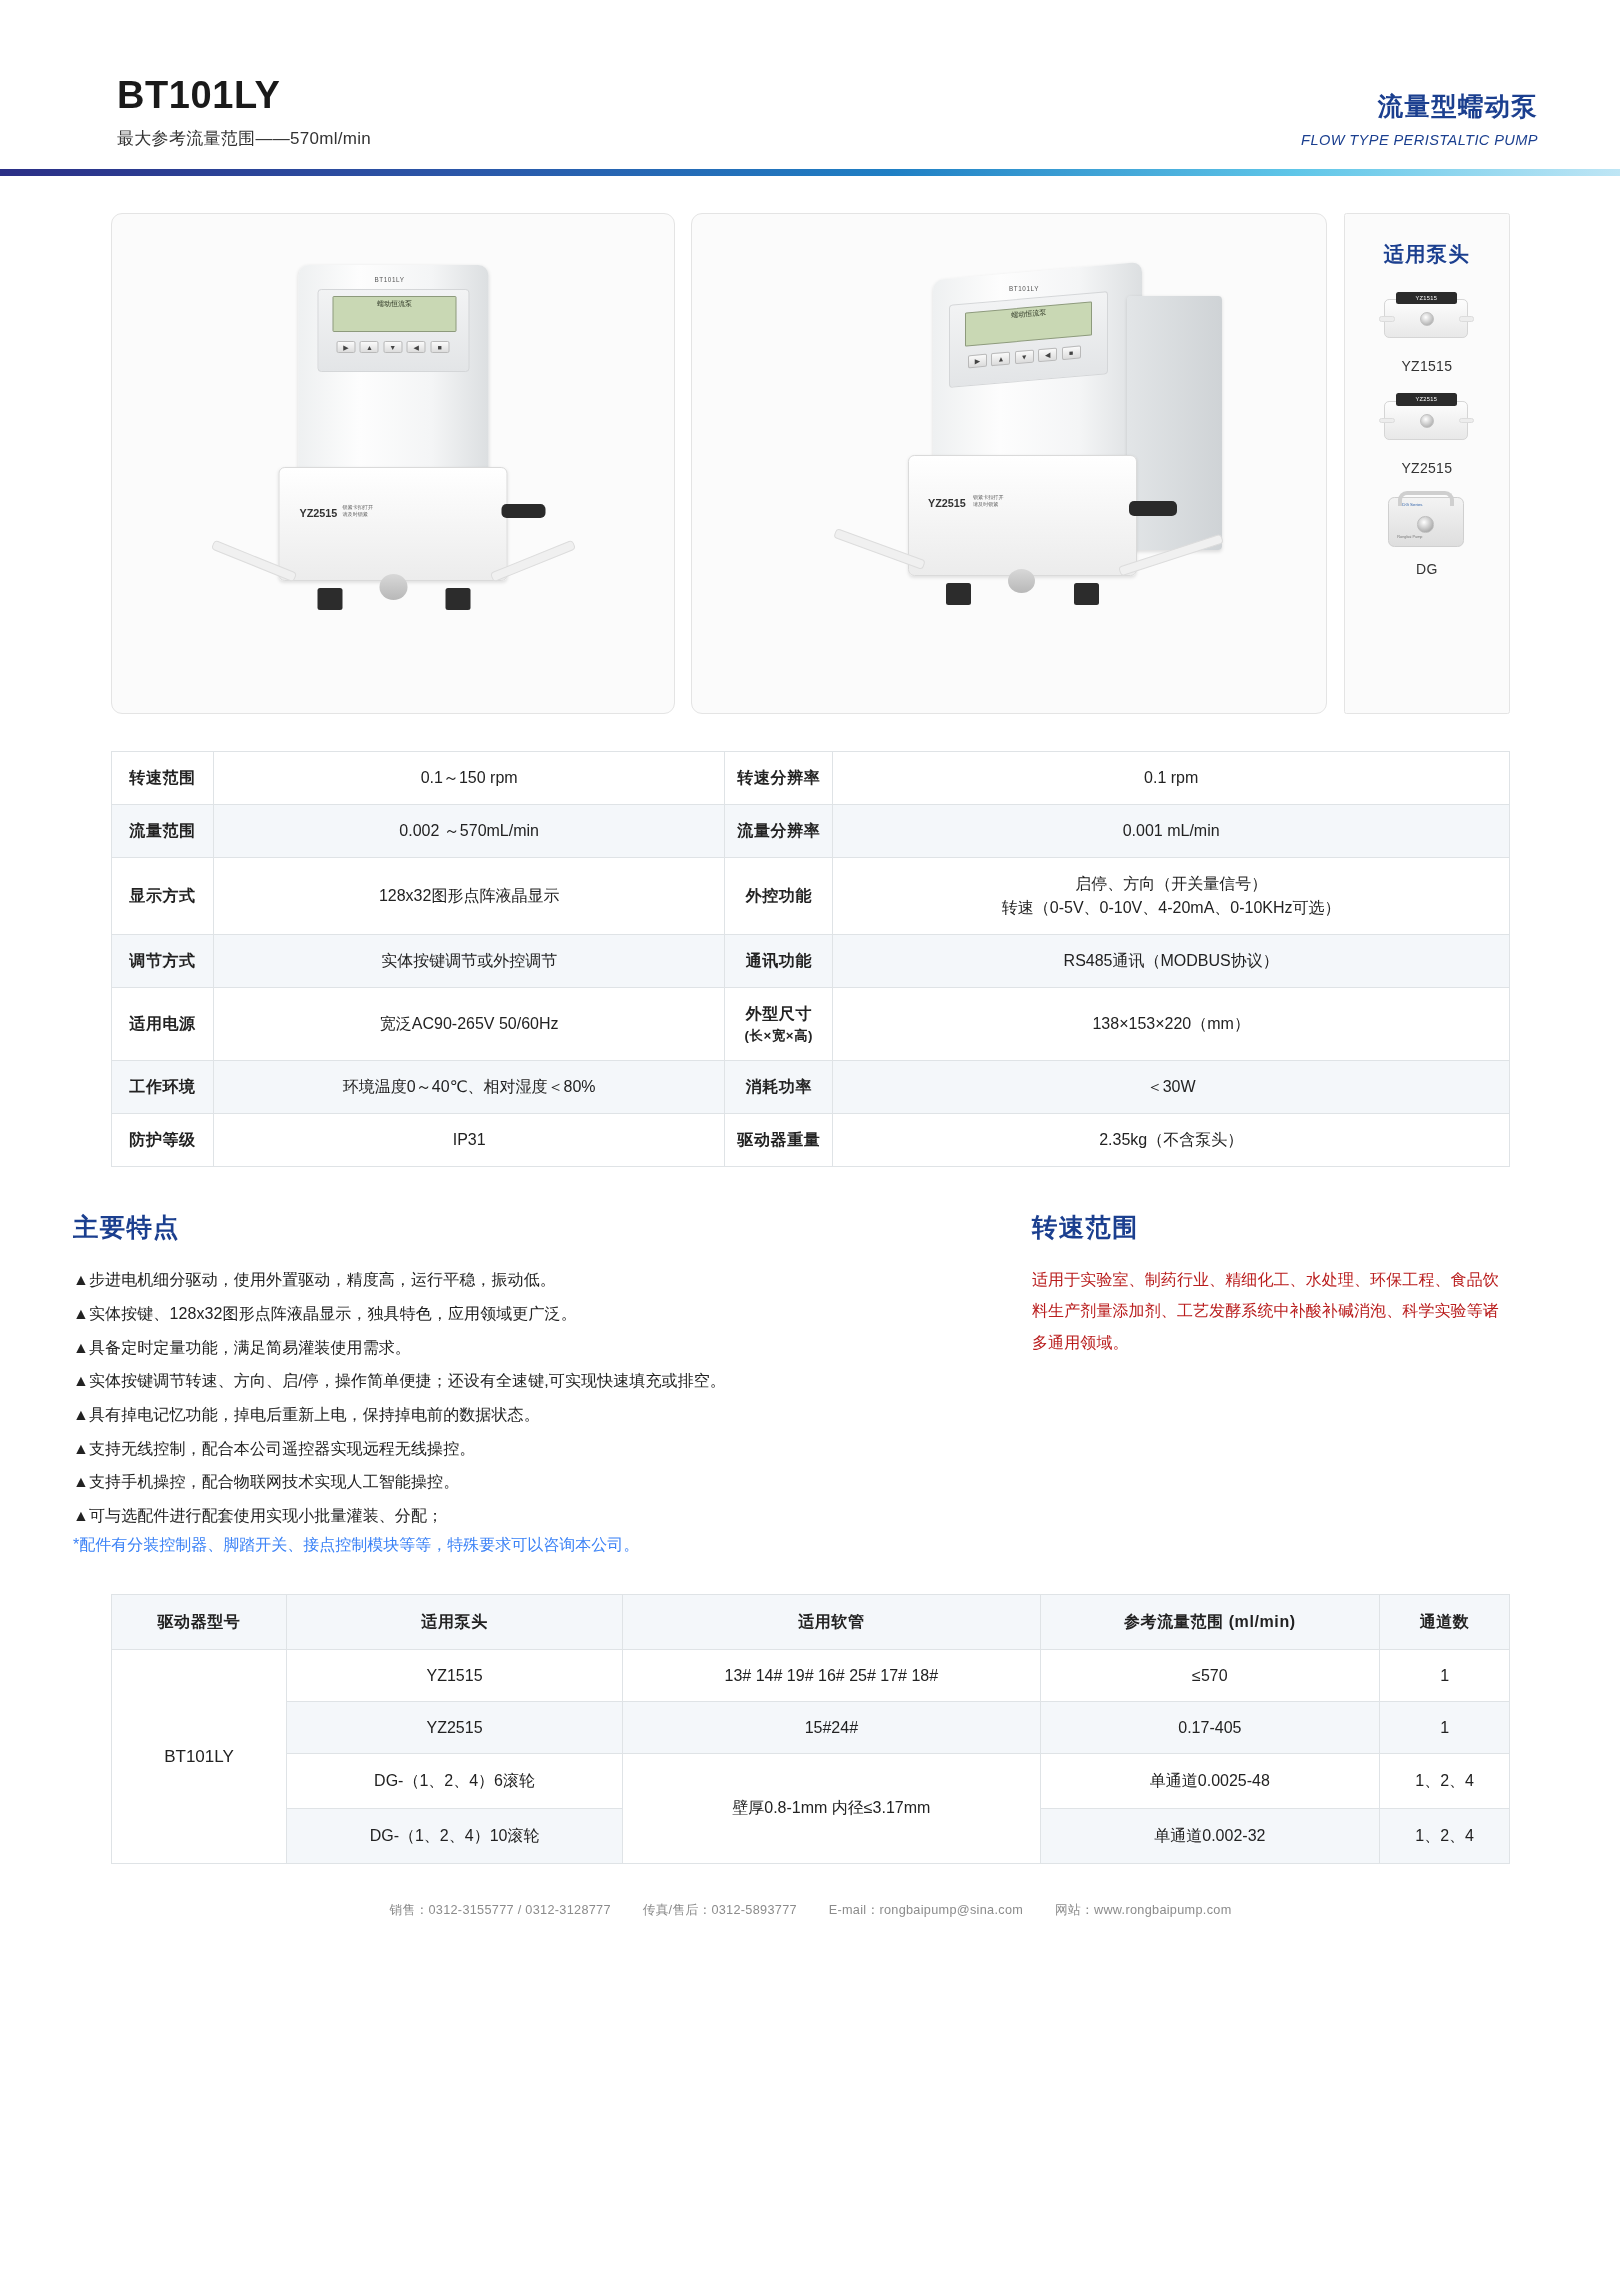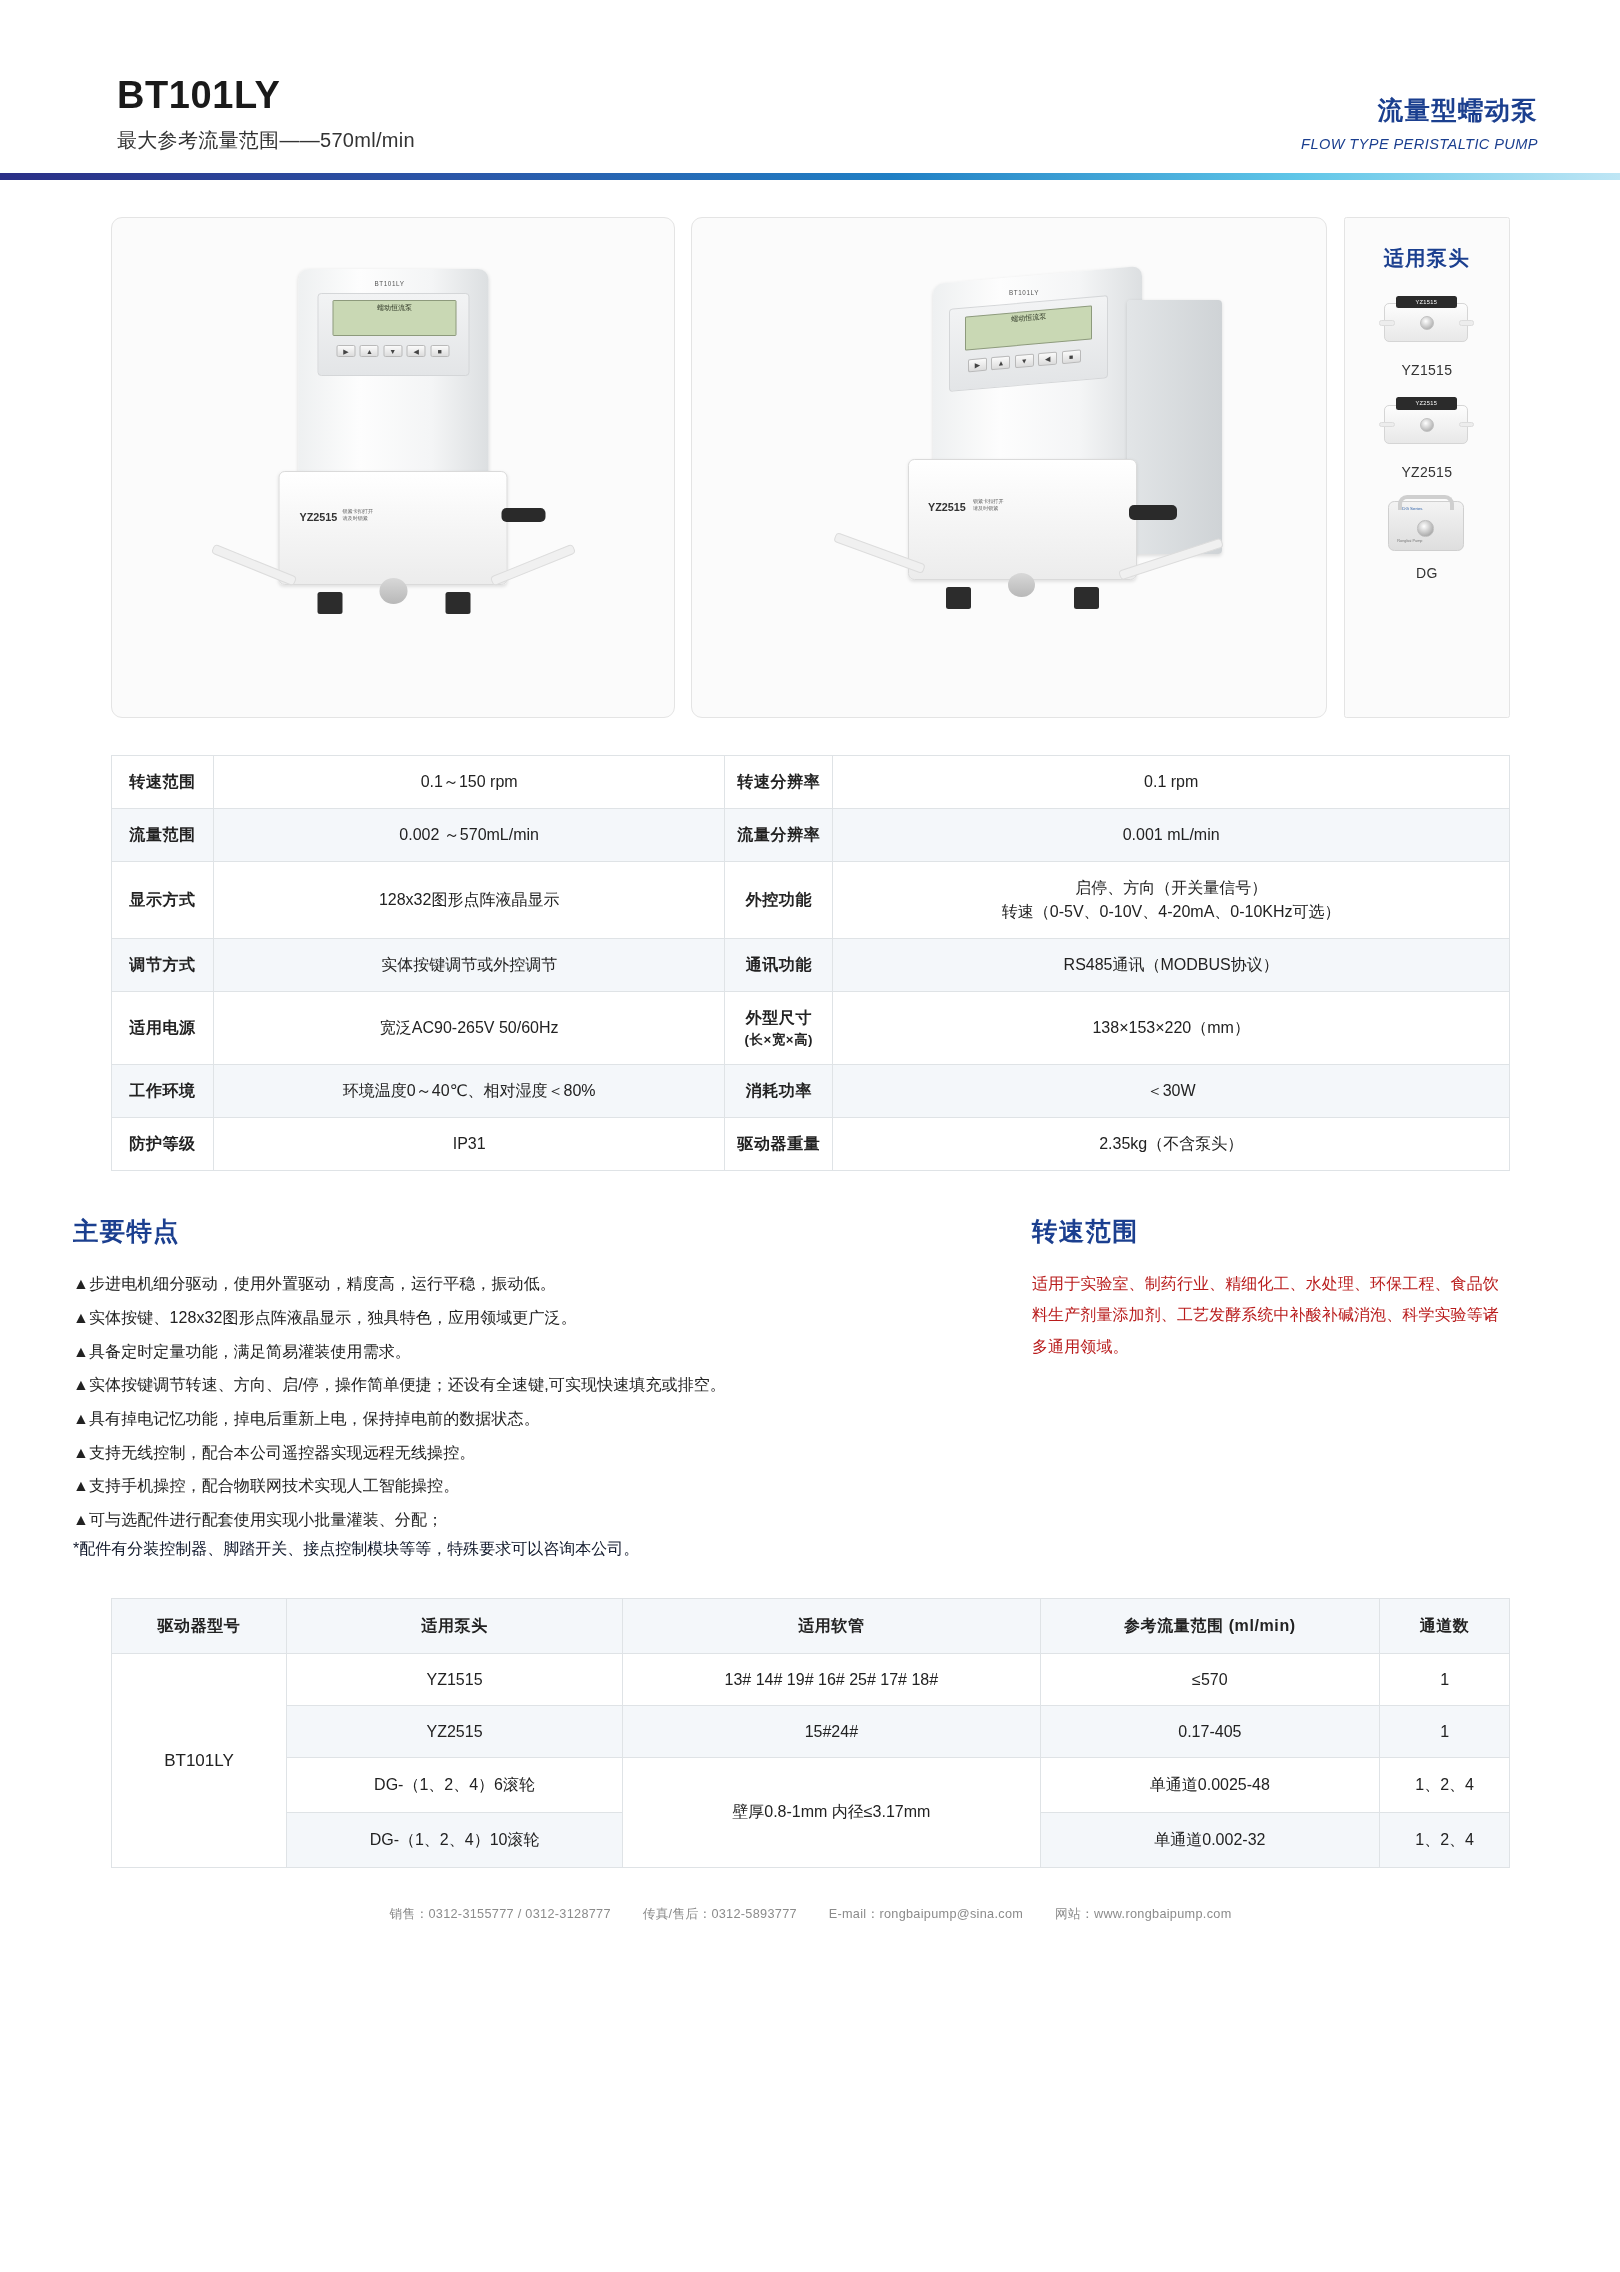--- a/index.html
+++ b/index.html
@@ -27,21 +27,21 @@
     padding: 76px 83px 12.7px 117px;
   }
   .header-left .model {
     font-size: 38px;
     font-weight: bold;
     letter-spacing: 0.6px;
     color: #1a1a1a;
     line-height: 1.05;
   }
   .header-left .sub {
-    font-size: 20px;
+    font-size: 17px;
     color: #333;
     margin-top: 11.4px;
     letter-spacing: 0.3px;
   }
   .header-right {
     text-align: right;
     padding-bottom: 2.5px;
   }
   .header-right .cn {
     font-size: 25.4px;
@@ -247,21 +247,21 @@
     margin: 0 0 19px 0;
     letter-spacing: 1.3px;
   }
   .feat {
     font-size: 16px;
     color: #222;
     line-height: 1.95;
     letter-spacing: 0.1px;
   }
   .feat p { margin: 0 0 2.5px 0; }
-  .note { font-size: 16px; color: #0f172a; margin-top: 3.8px; }
+  .note { font-size: 16px; color: #3b82f6; margin-top: 3.8px; }
   .apply {
     font-size: 16px;
     color: #b91c1c;
     line-height: 1.95;
     letter-spacing: 0.1px;
   }
 
   
   .model-wrap { padding: 38px 111px 0 111px; }
   table.models {

